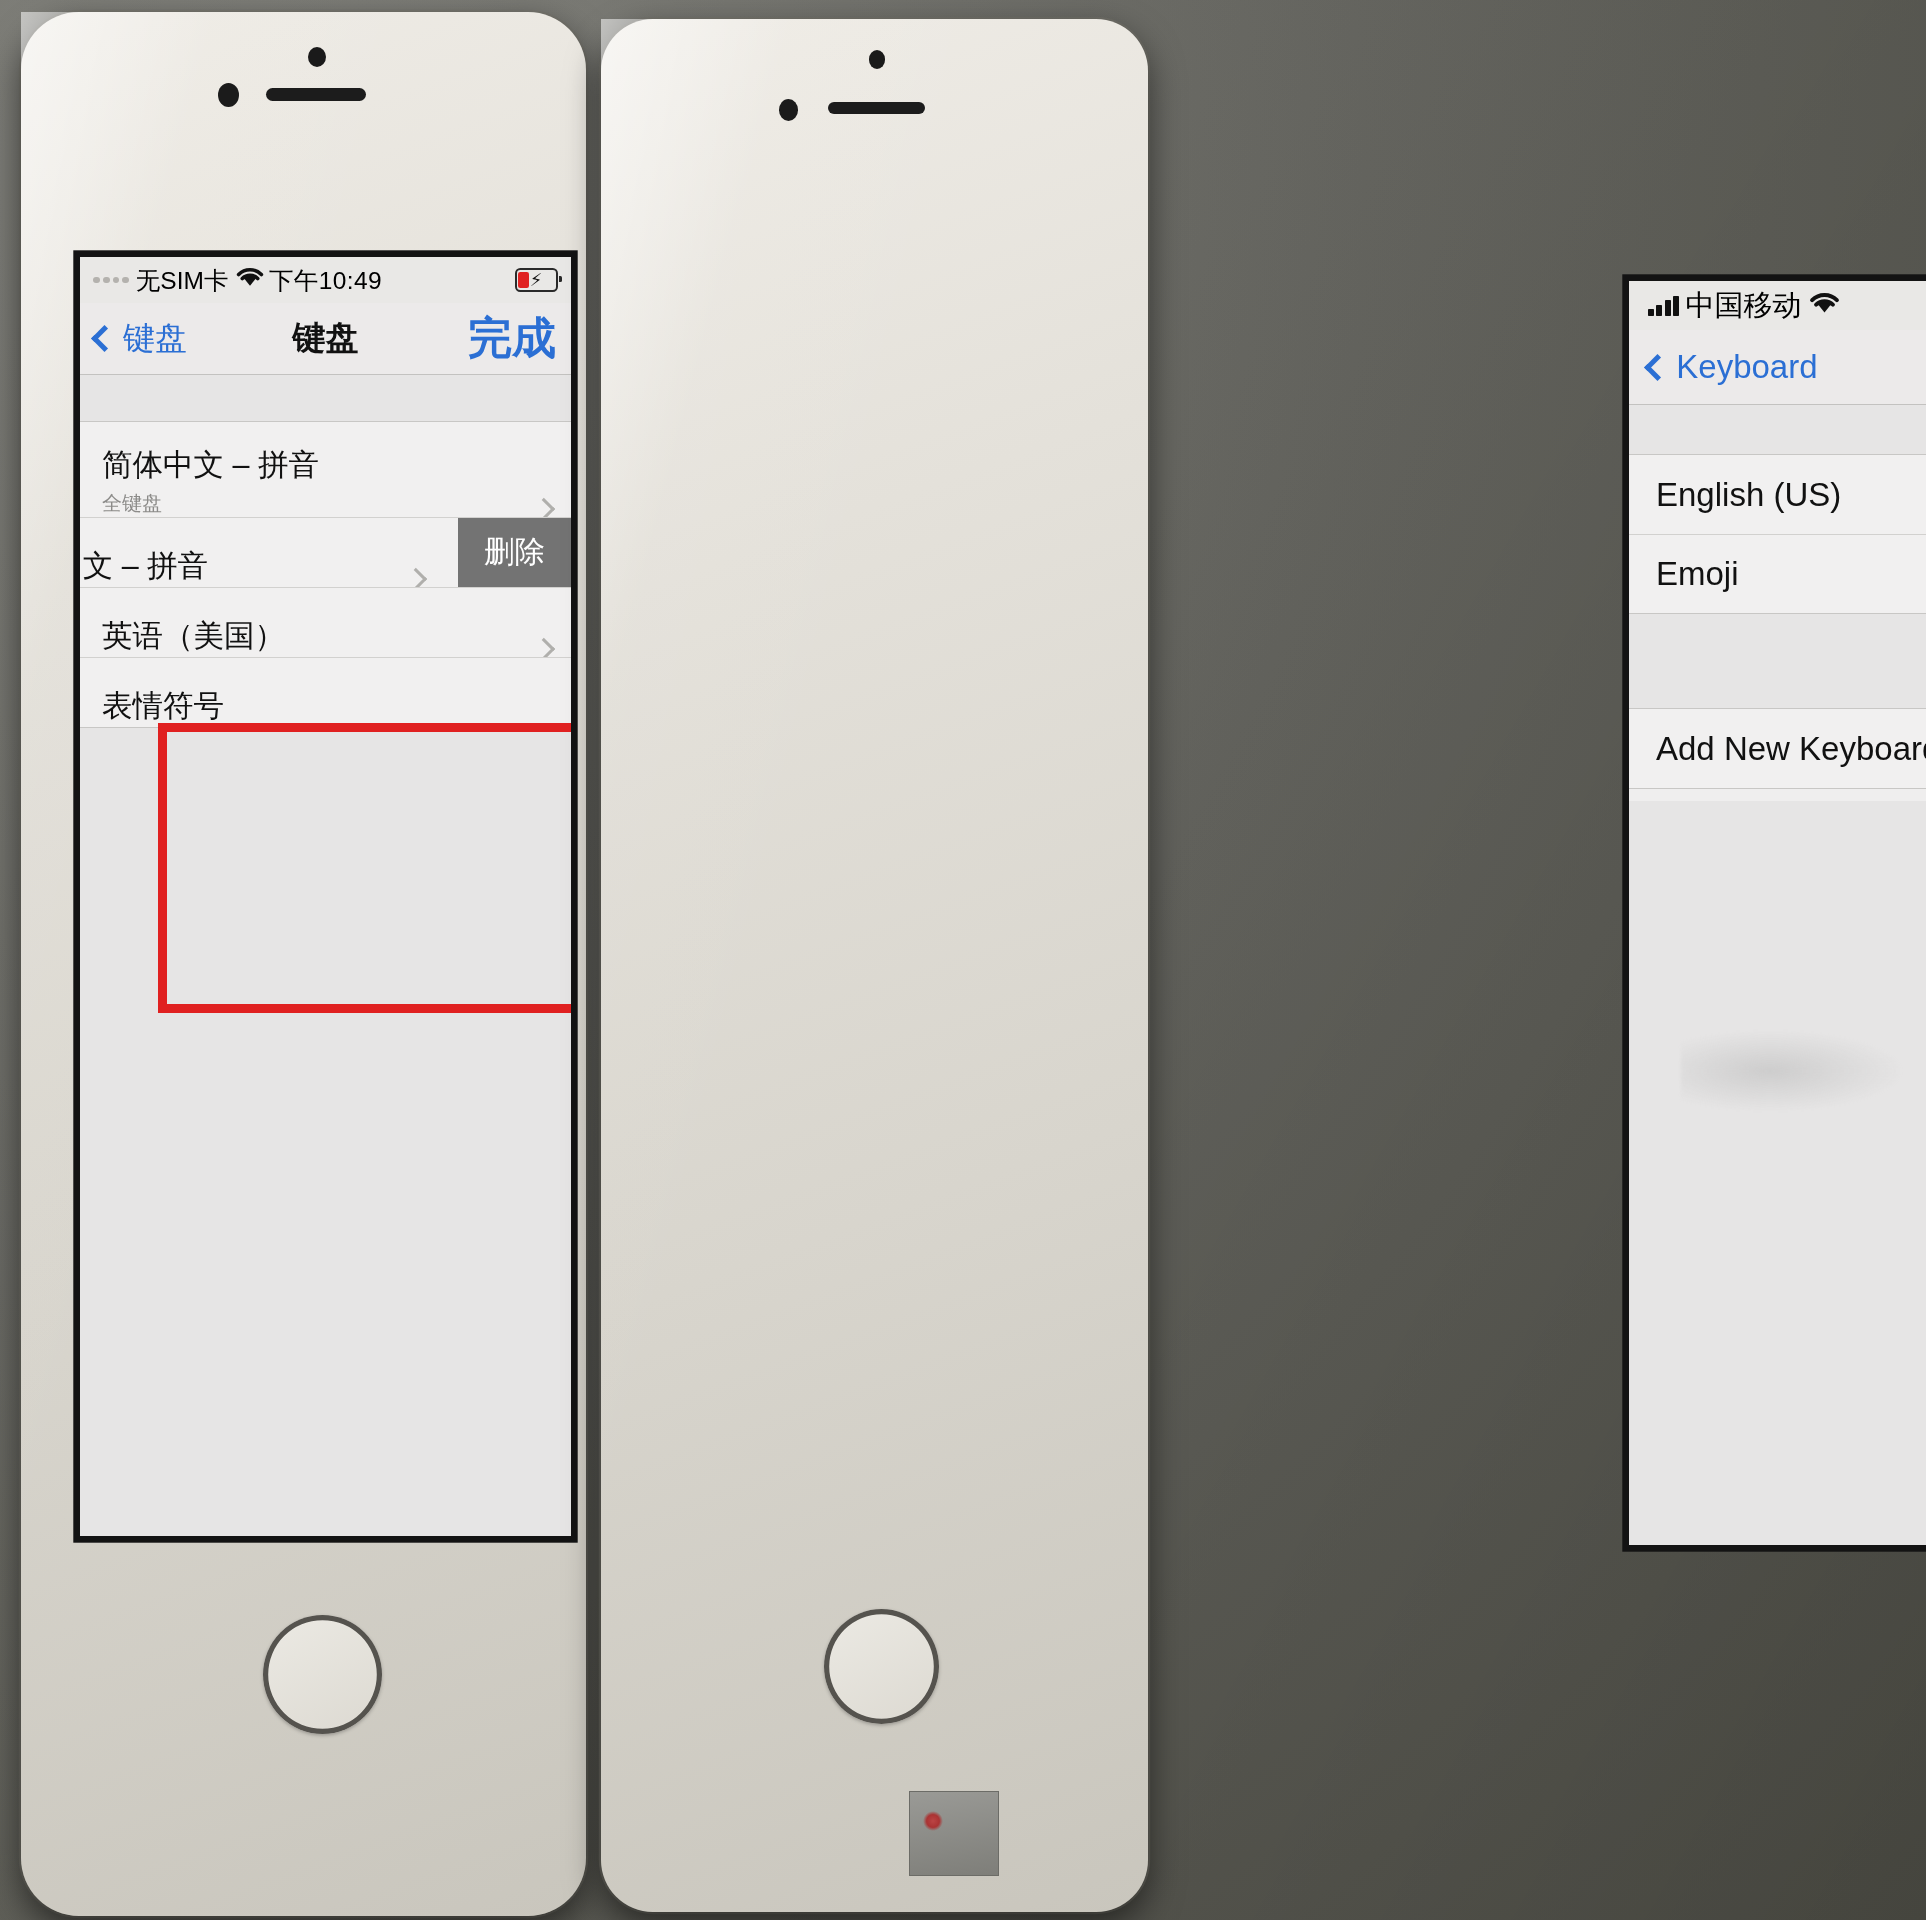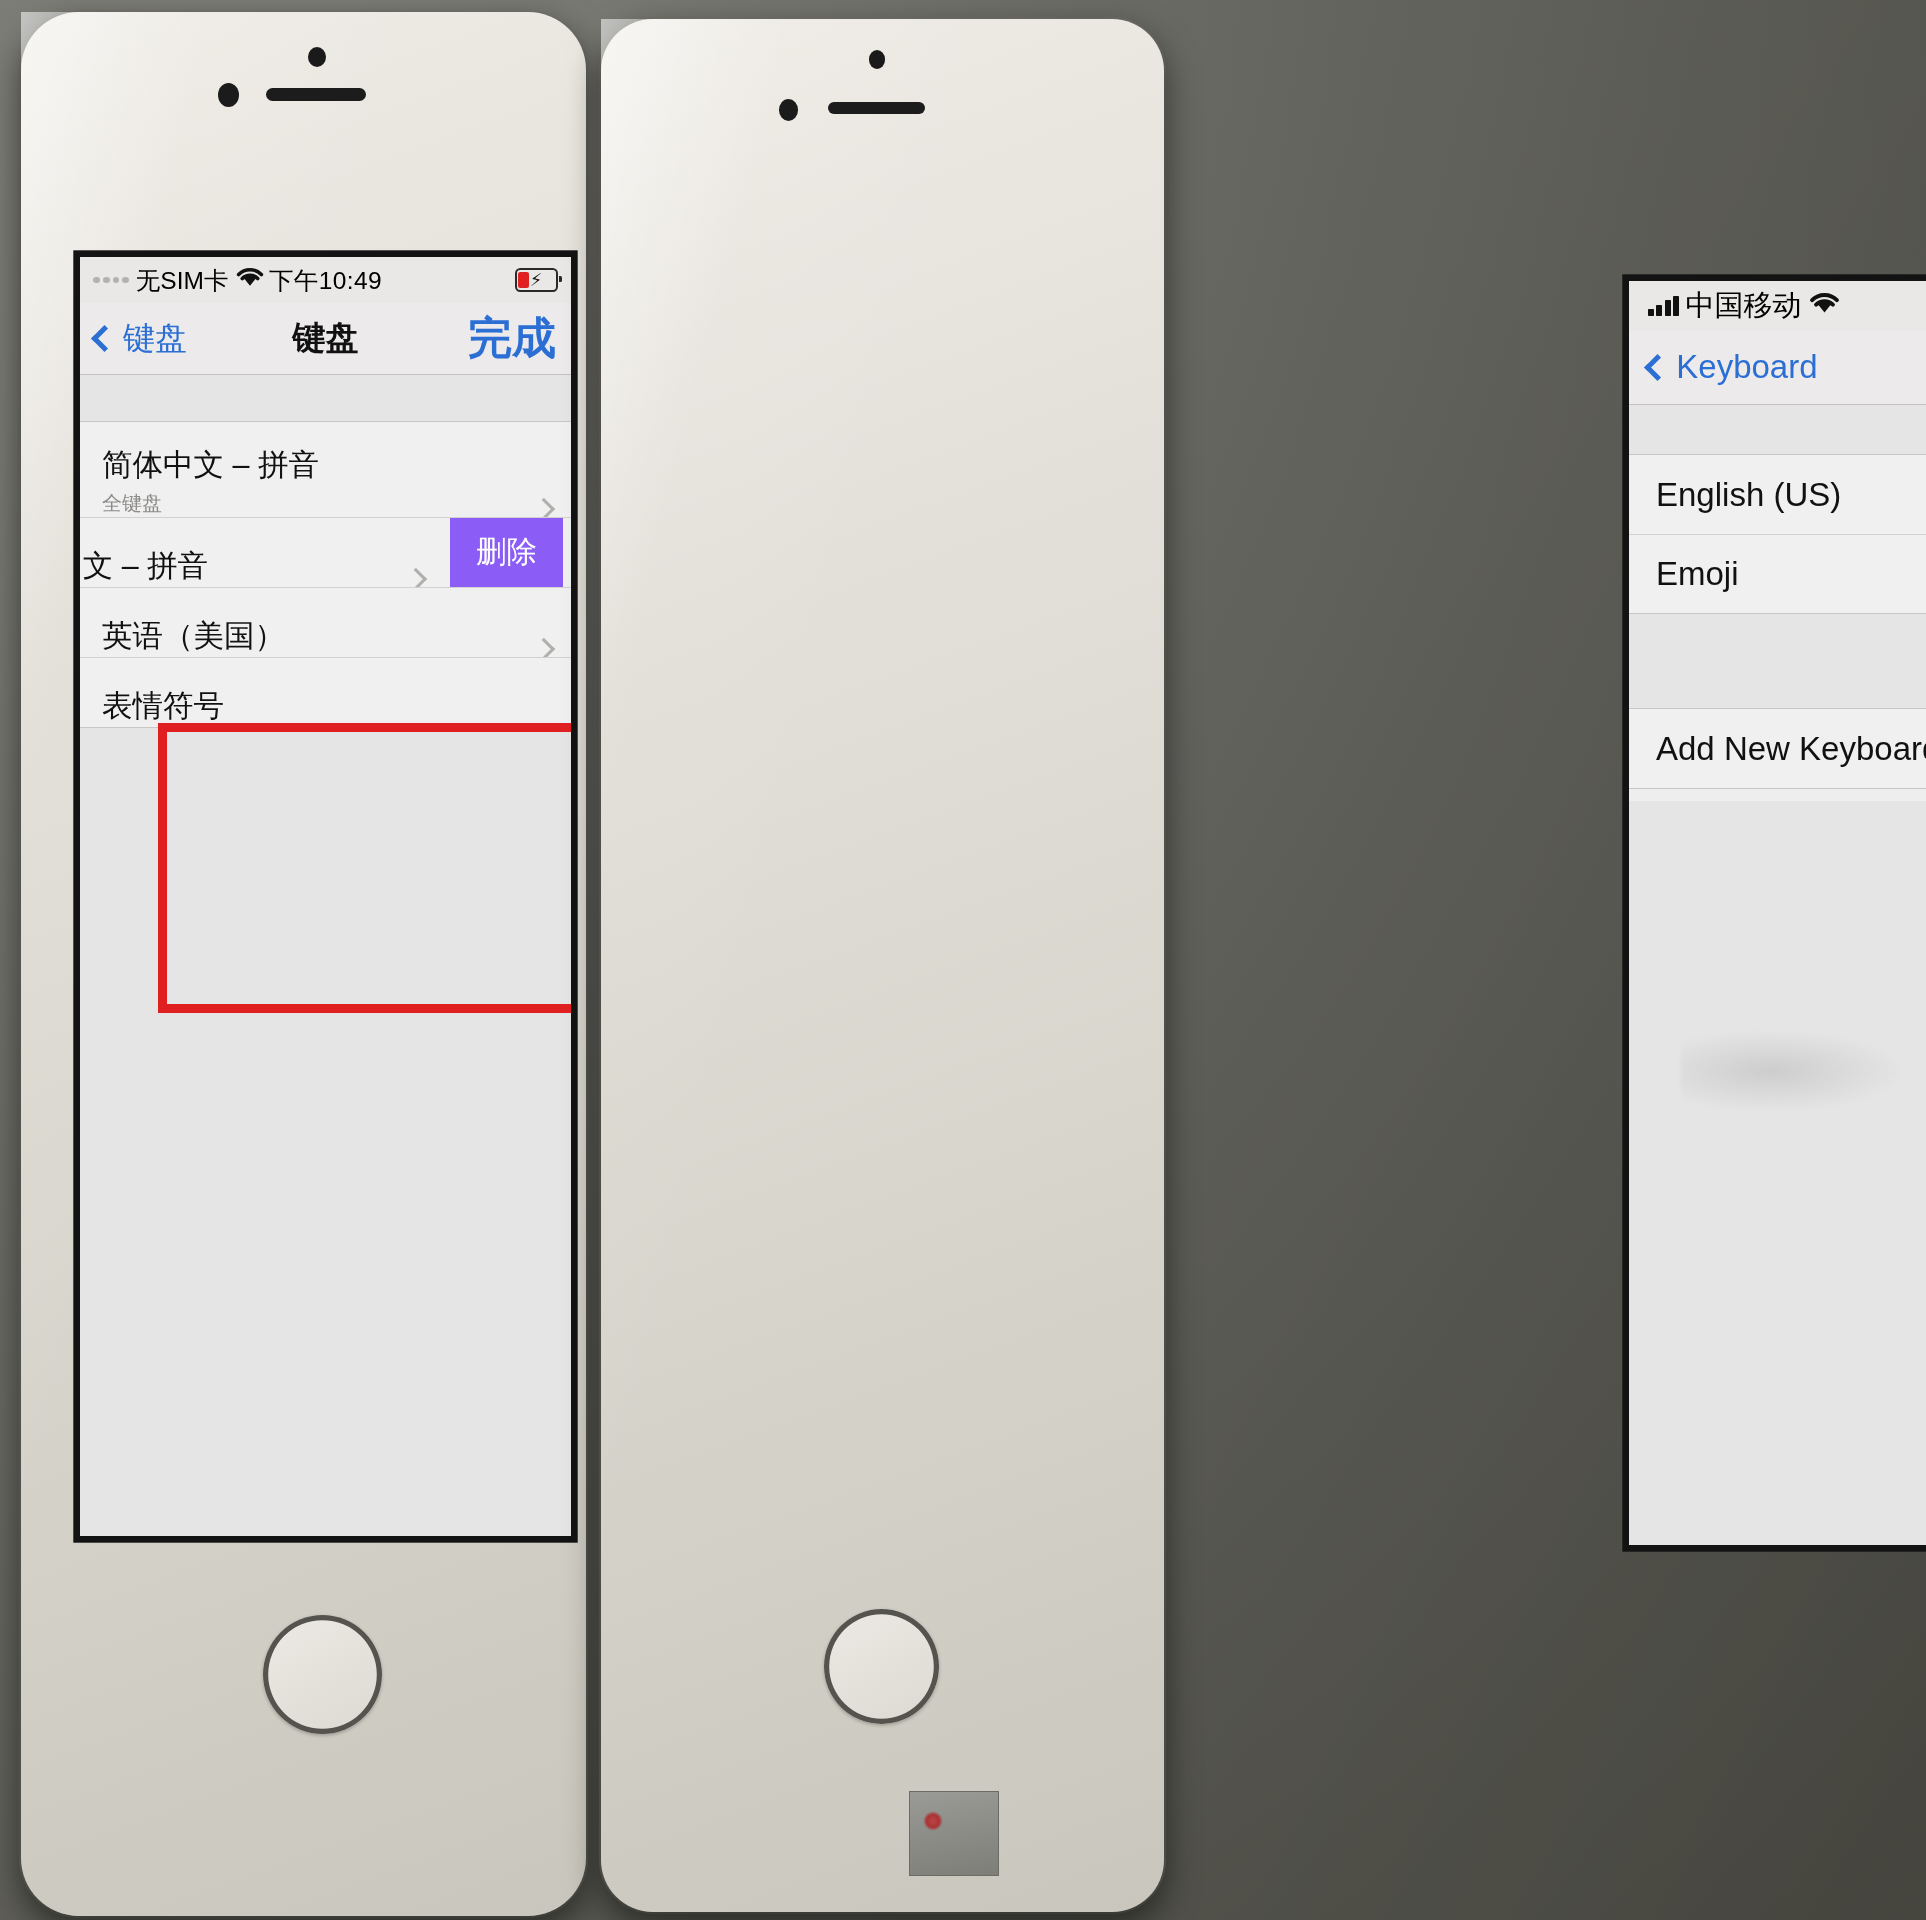--- a/index.html
+++ b/index.html
@@ -31,21 +31,20 @@
     background:linear-gradient(105deg,rgba(255,255,255,.55) 0%,rgba(255,255,255,.05) 18%,rgba(255,255,255,0) 42%);
     pointer-events:none;
   }
   #phone-left{
     left:21px;top:12px;width:565px;height:1904px;
     border-radius:58px;
   }
   #phone-right{
     left:601px;top:19.3px;width:547px;height:1893px;
     border-radius:52px;
-    padding-left:16px;
   }
 
   
   .camera{position:absolute;border-radius:50%;background:#1a1a1a;}
   .earpiece{position:absolute;border-radius:10.4px;background:#1c1c1c;}
   .sensor{position:absolute;border-radius:50%;background:#1b1b1b;}
 
   
   .home{
     position:absolute;border-radius:50%;
@@ -145,22 +144,22 @@
     display:inline-block;width:12.6px;height:12.6px;
     border-top:3.7px solid #b0afac;border-right:3.7px solid #b0afac;
     transform:rotate(45deg);flex:0 0 auto;margin-left:10.4px;
   }
   .row.two-line .chev{margin-top:25px;}
 
   
   .row.swiped{padding-left:0;overflow:visible;}
   .row.swiped .label{padding-left:0;margin-left:-19.3px;}
   .delete-btn{
-    position:absolute;right:8px;top:0;bottom:0;
-    width:113px;background:#8b5cf6;color:#fff;
+    position:absolute;right:0;top:0;bottom:0;
+    width:113px;background:#737373;color:#fff;
     display:flex;align-items:center;justify-content:center;
     font-size:30.5px;
   }
 
   
   .annot{
     position:absolute;border:9.7px solid #e02020;
     pointer-events:none;box-sizing:border-box;
     z-index:40;
   }

